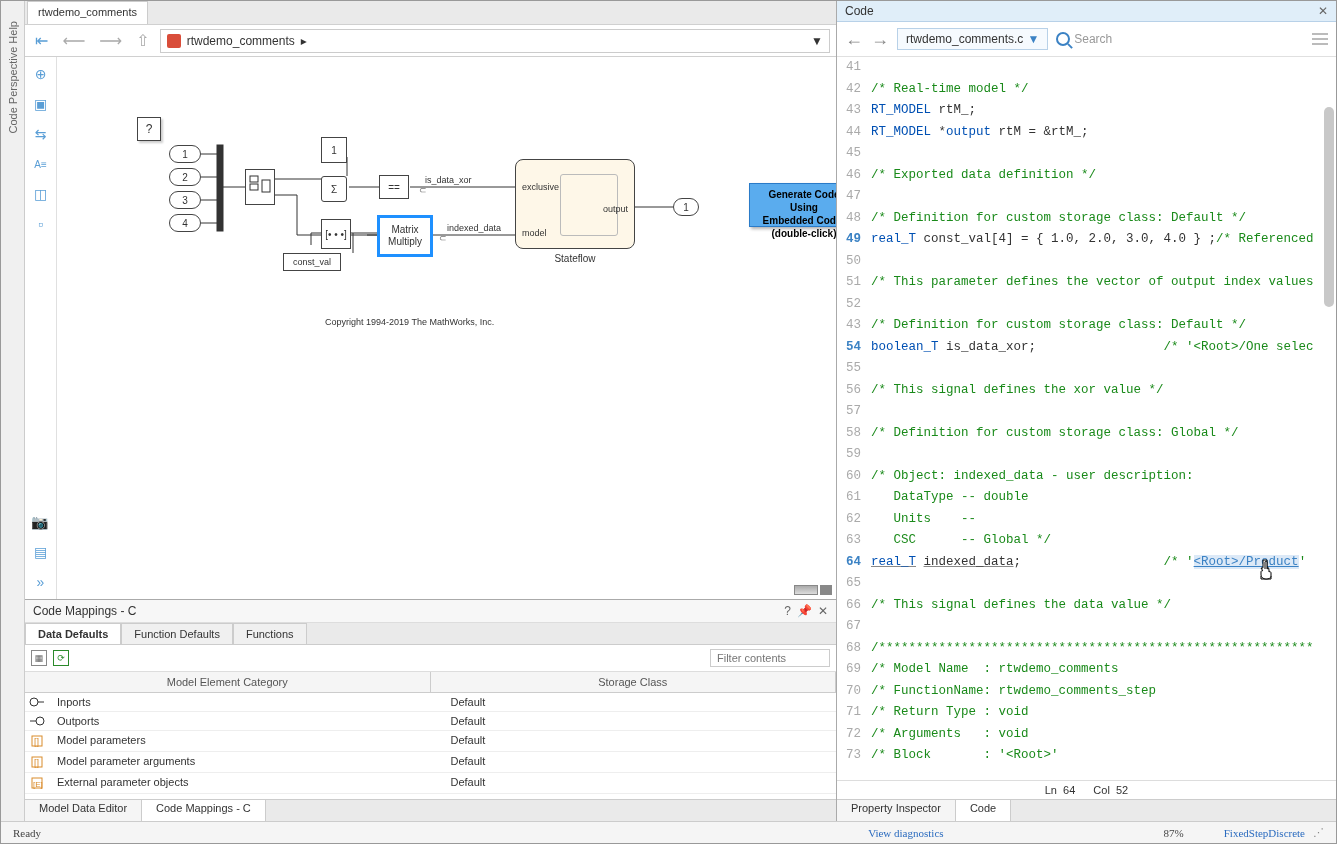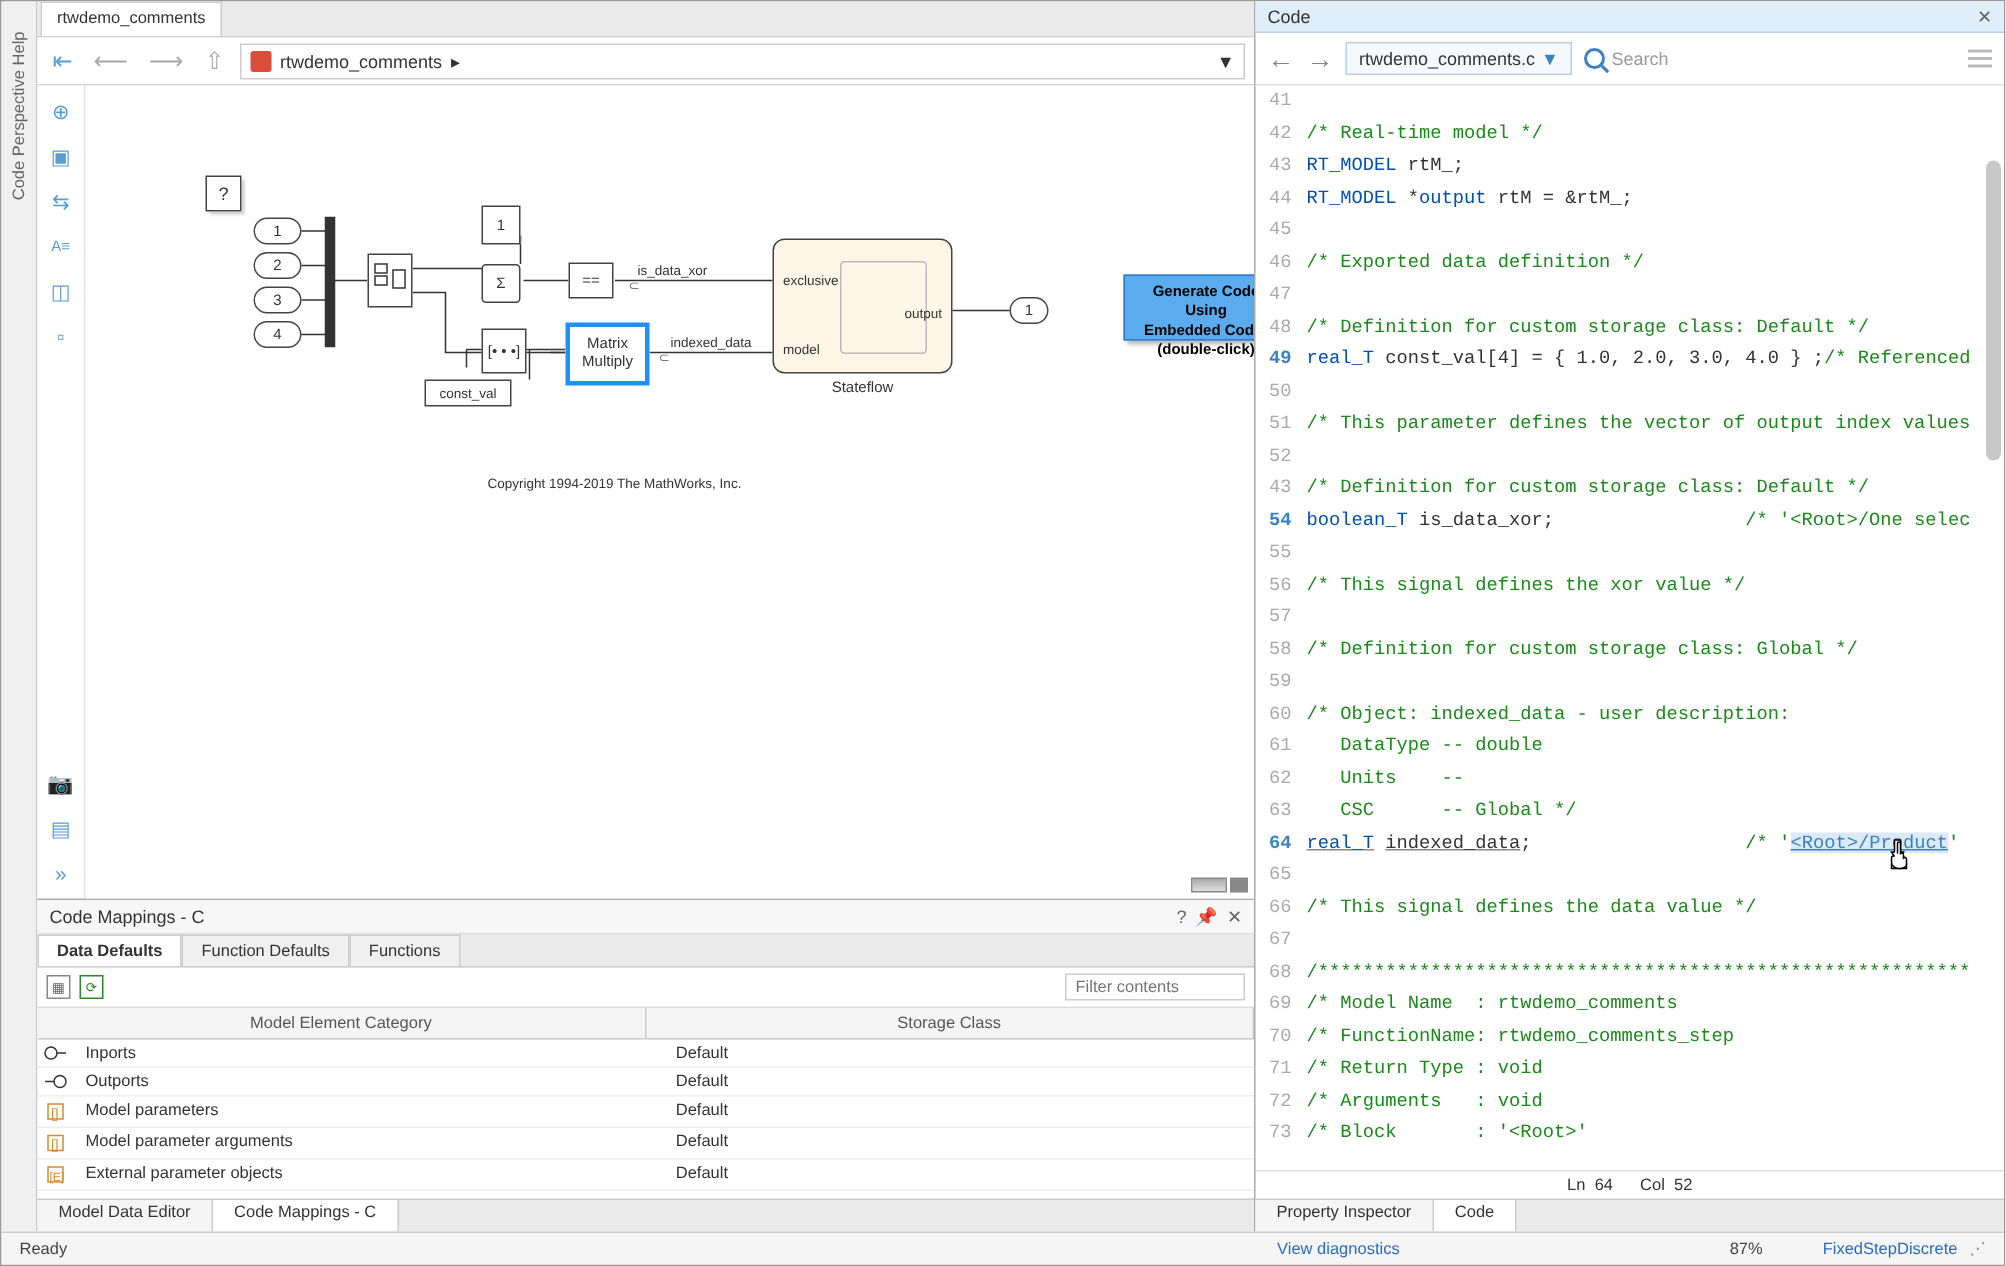--- a/index.html
+++ b/index.html
@@ -100,21 +100,21 @@
 .link { color:#3b82c4; text-decoration:underline; }
 .scroll-thumb { position:absolute; right:2px; top:50px; width:10px; height:200px; background:#c8c8c8; border-radius:5px; }
 .code-status { display:flex; justify-content:center; gap:18px; padding:3px 12px; border-top:1px solid #ddd; font-size:11px; color:#333; }
 .cursor-hand { position:absolute; font-size:18px; pointer-events:none; color:#000; }
 
 
 .right-bt { display:flex; background:#eaeaea; border-top:1px solid #ccc; height:22px; }
 .right-bt .bt-tab { }
 
 
-.status-bar { height:22px; background:#f5f5f5; border-top:1px solid #ccc; display:flex; align-items:center; padding:0 12px; font-size:11px; color:#444; }
+.status-bar { height:22px; background:#f5f5f5; border-top:1px solid #ccc; display:flex; align-items:center; padding:0 12px; font-size:11px; color:#444;font-family:Liberation Serif, serif; }
 .status-bar .st-sep { flex:1; }
 .status-bar .link-txt { color:#2a6bbf;margin-left:28px; }
 .status-bar .solver { color:#2a6bbf; margin-left:40px; }
 .mini-icon { width:16px; height:16px; border:1px solid #888; display:inline-flex; align-items:center; justify-content:center; font-size:9px; color:#666; }
 </style>
 </head>
 <body>
 
 <div class="app">
  <div class="main-area">

